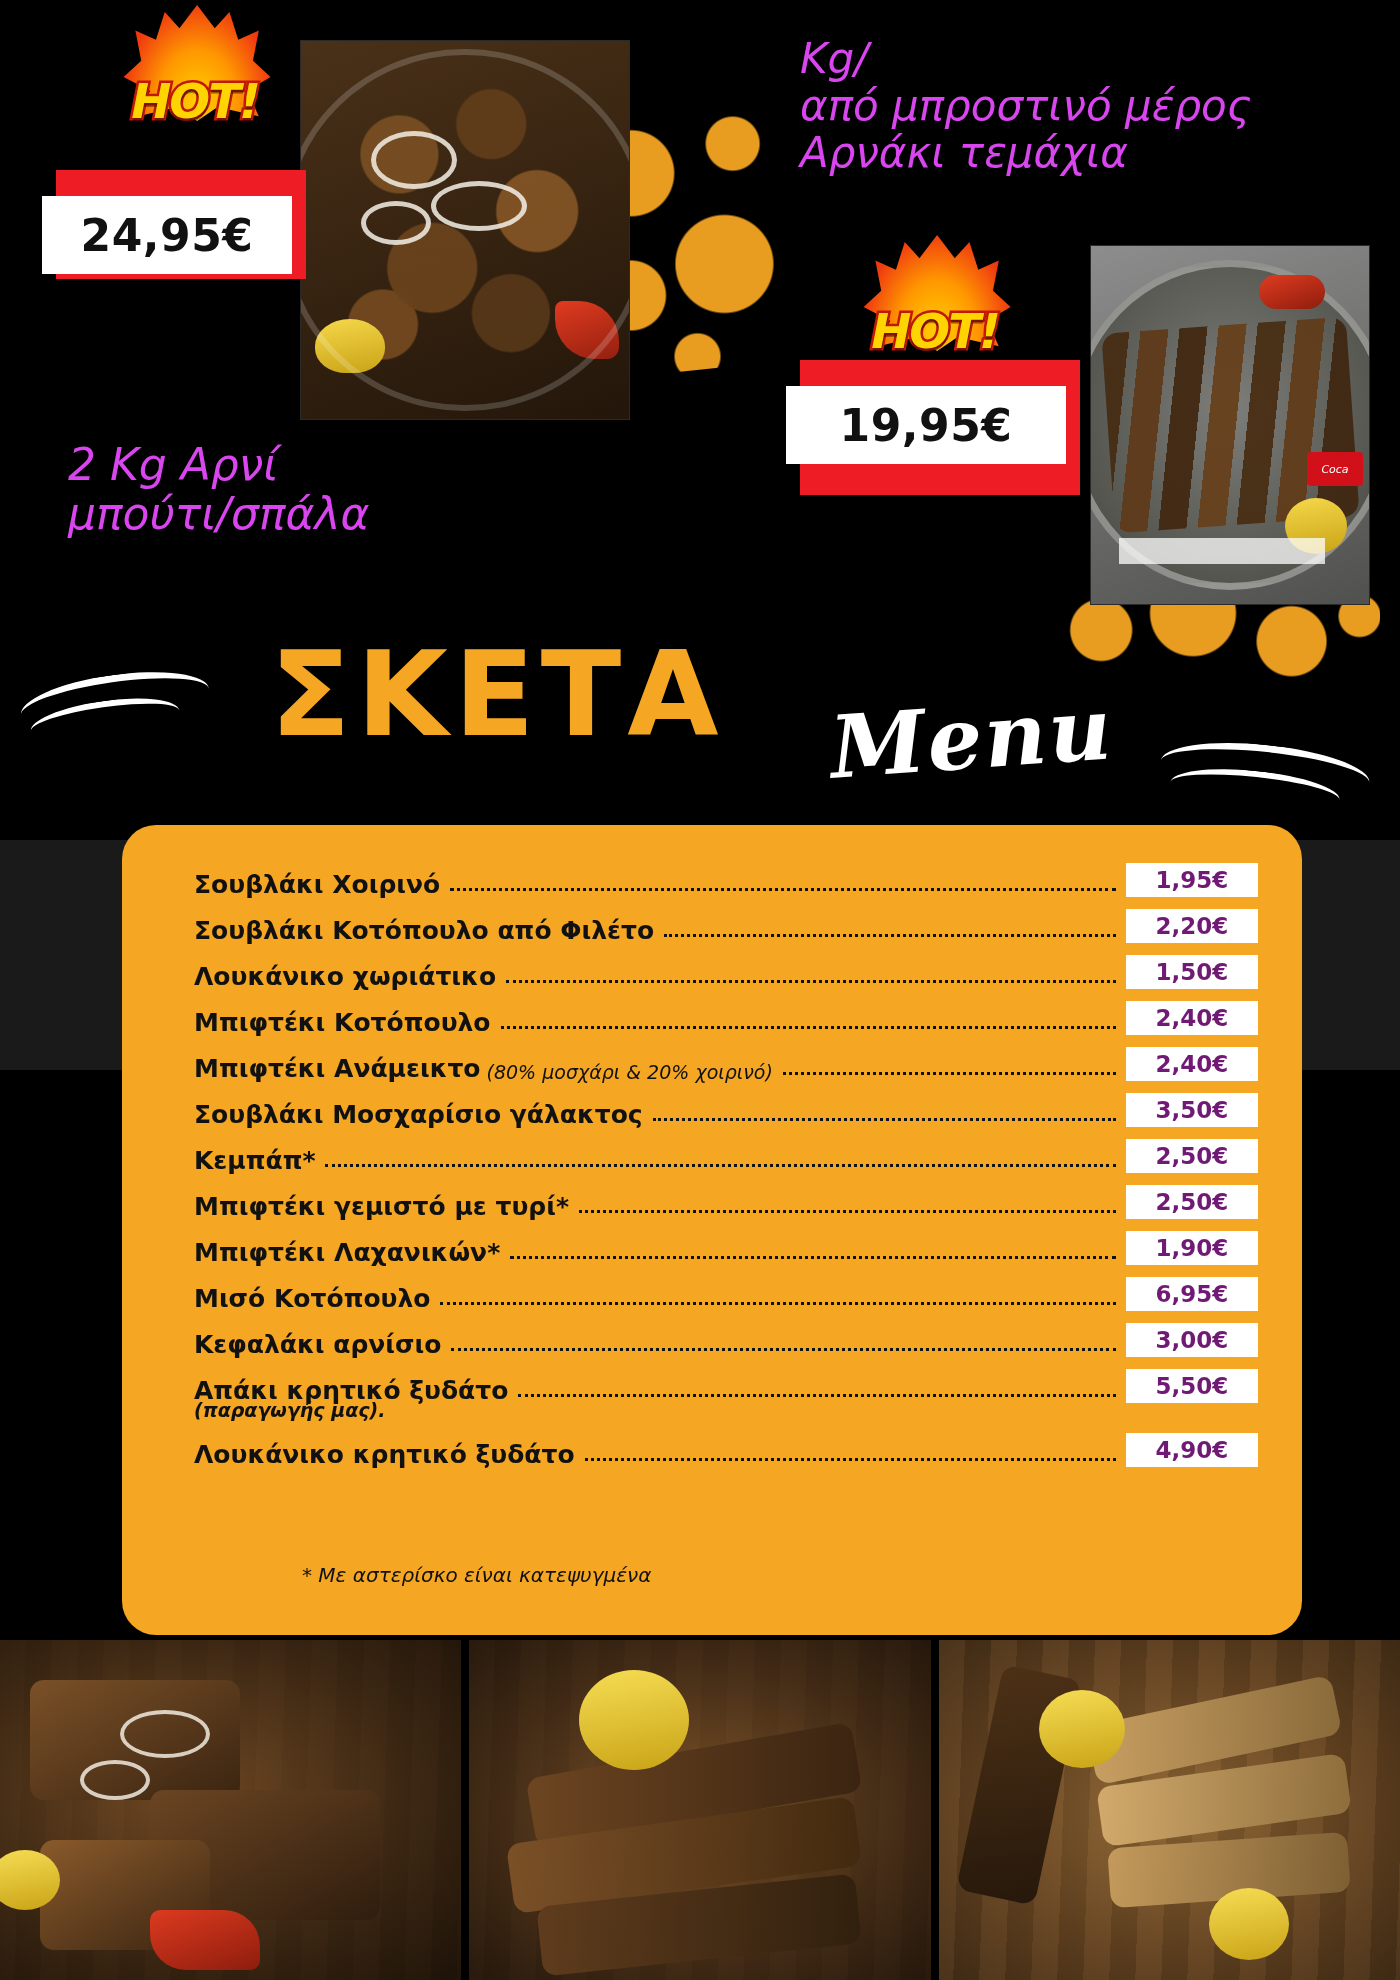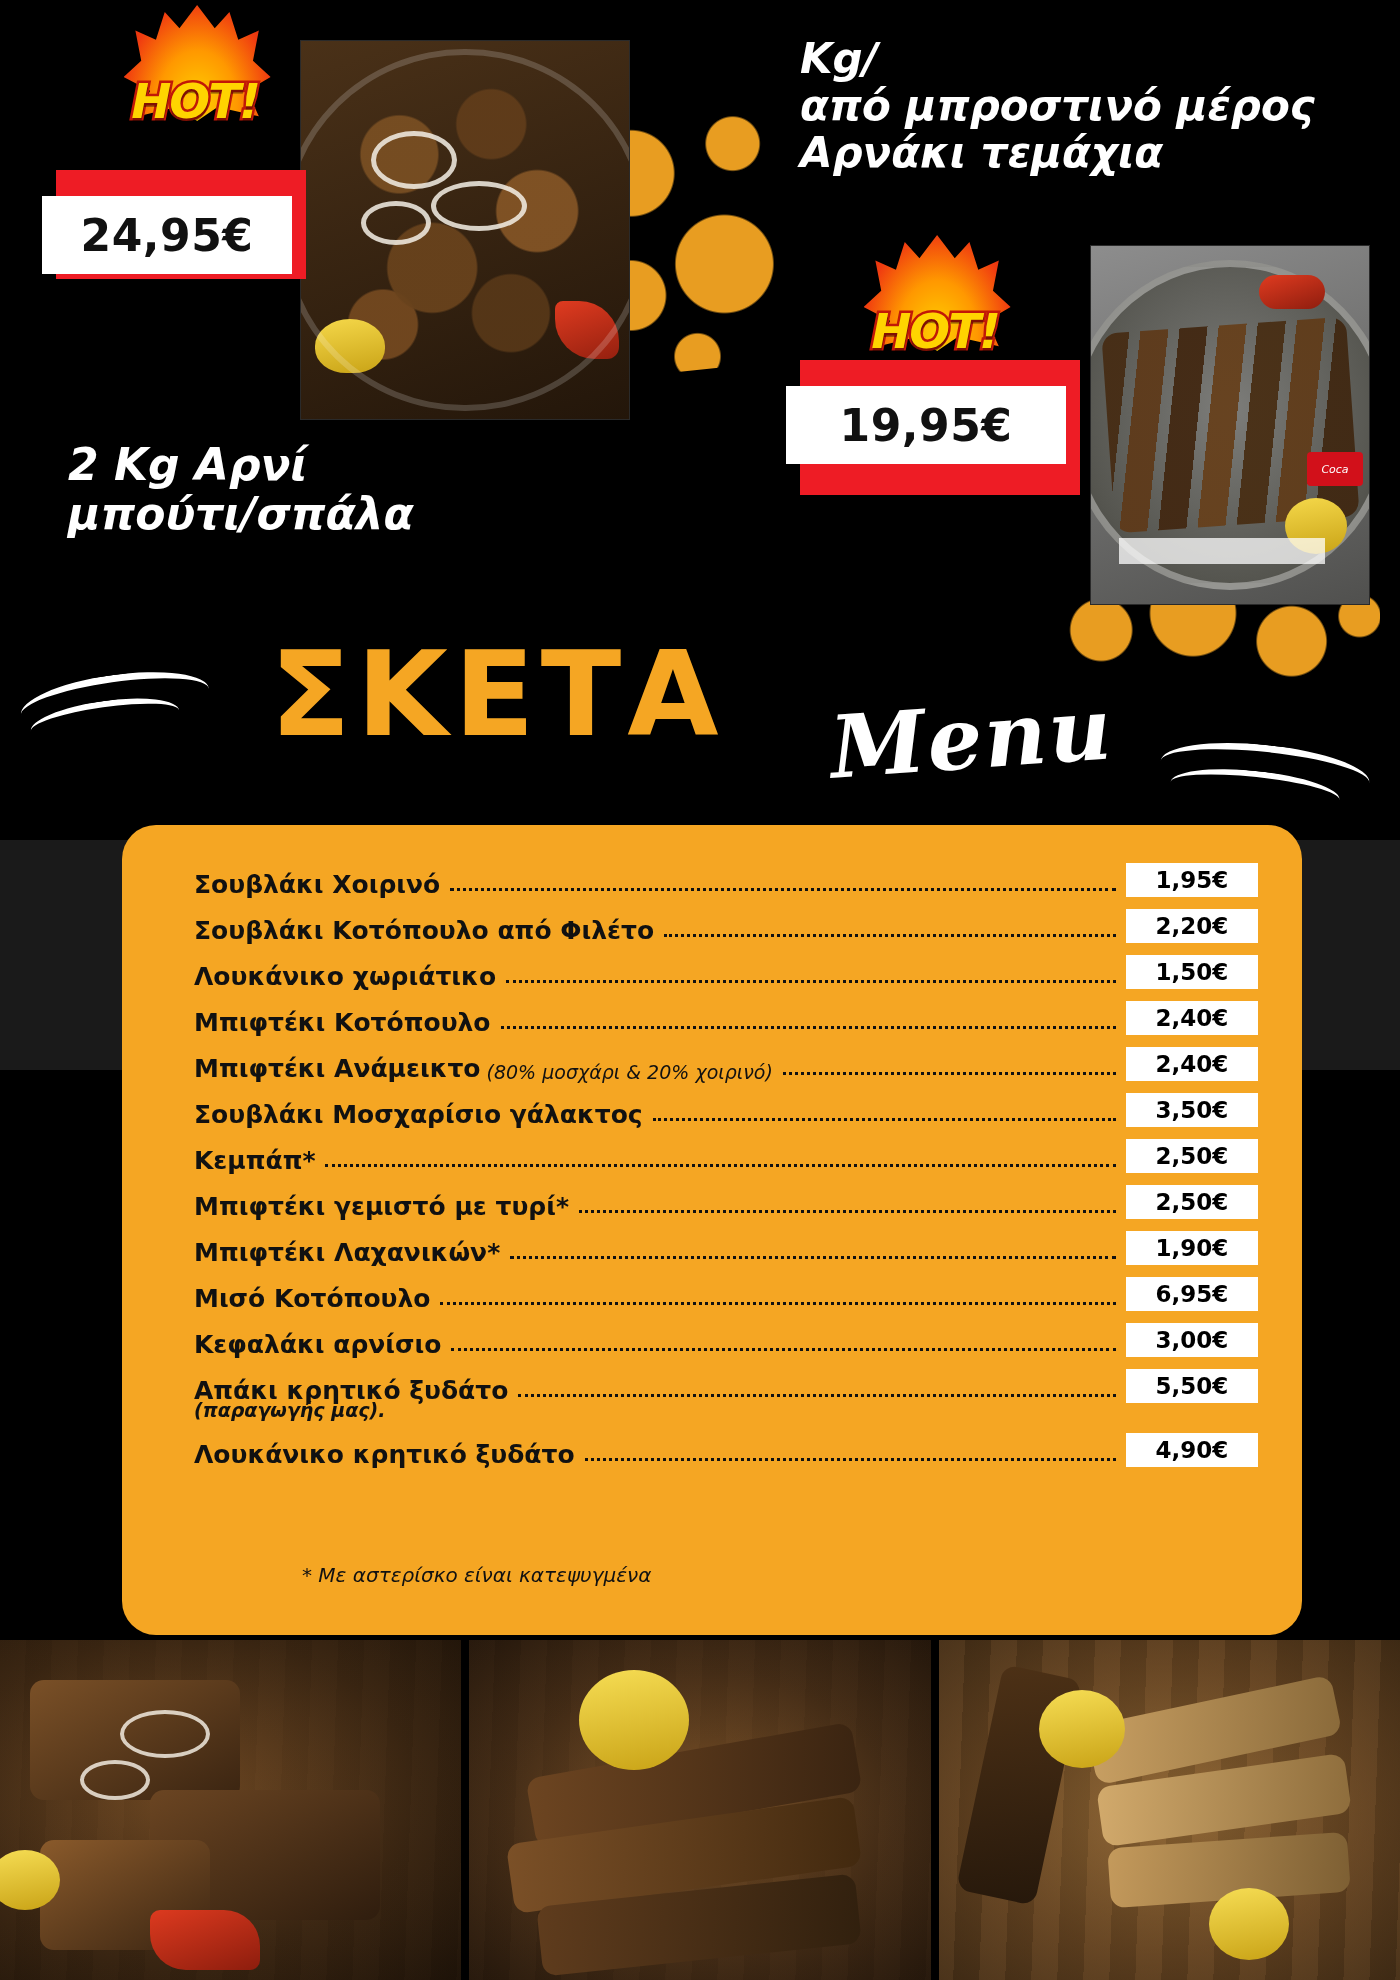--- a/index.html
+++ b/index.html
@@ -99,21 +99,21 @@
   .price-tag .white {
     position:absolute; left:-14px; top:26px; width:100%; height:78px;
     background:#ffffff; display:flex; align-items:center; justify-content:center;
   }
   .price-tag .white span {
     font-family:"DejaVu Sans", sans-serif; font-weight:bold; font-size:44px; color:#111;
     letter-spacing:.5px;
   }
 
   .promo-cap {
-    position:absolute; color:#ffffff; font-weight:bold; font-style:italic;
+    position:absolute; color:#d946ef; font-weight:normal; font-style:italic;
     font-family:"DejaVu Sans", sans-serif; line-height:1.12;
   }
 
   
   .photo-right {
     position:absolute; left: 1090px; top: 245px; width: 280px; height: 360px;
     background: linear-gradient(160deg,#8d8d8d,#50504e);
     border:1px solid #2a2a2a; overflow:hidden;
   }
   .photo-right .plate {
@@ -211,21 +211,21 @@
     font-family:"DejaVu Sans", sans-serif; font-style:italic; font-size:19px;
     color:#111; margin-left:6px; white-space:nowrap;
   }
   .menu-row .dots {
     flex:1; margin:0 10px 8px 10px;
     border-bottom: 3px dotted #111; height:1px; min-width:20px;
   }
   .menu-row .price {
     width:132px; height:34px; background:#fff; display:flex;
     align-items:center; justify-content:center; margin-bottom:2px;
-    font-family:"DejaVu Sans", sans-serif; font-weight:bold; font-size:23px; color:#000000;
+    font-family:"DejaVu Sans", sans-serif; font-weight:bold; font-size:23px; color:#701a75;
   }
   .note-line {
     font-family:"DejaVu Sans", sans-serif; font-weight:bold; font-style:italic;
     font-size:19px; color:#111; margin-top:-6px; margin-bottom:2px;
   }
   .footnote {
     position:absolute; left:180px; bottom:48px;
     font-family:"DejaVu Sans", sans-serif; font-style:italic; font-size:20px; color:#111;
   }
 

